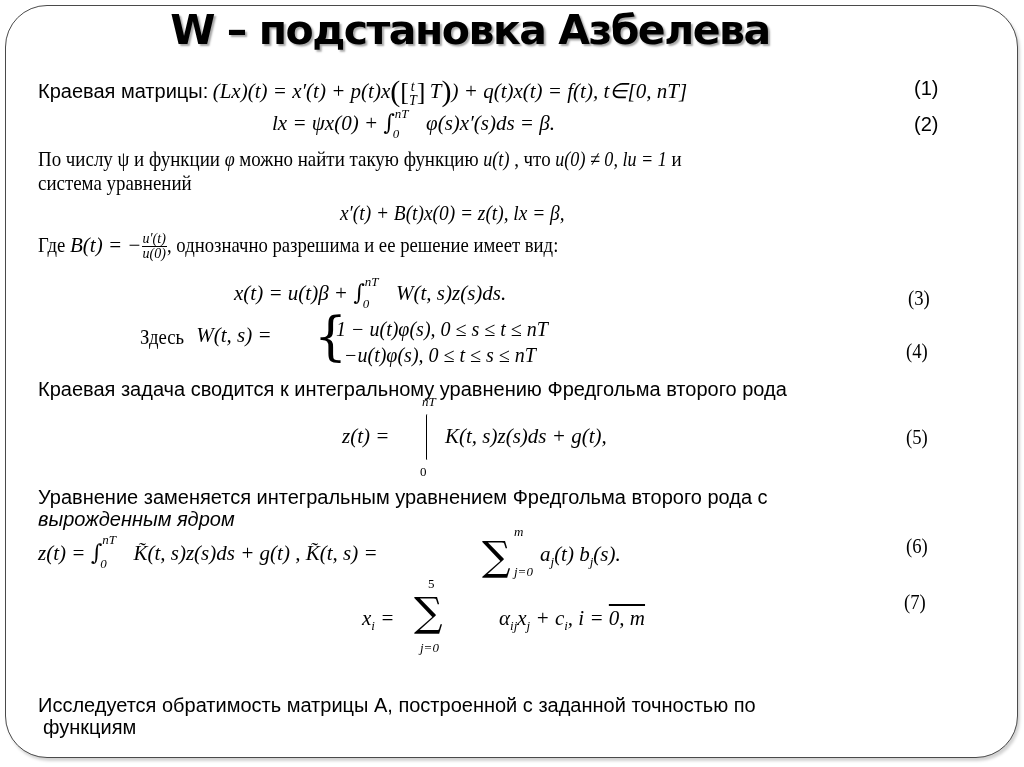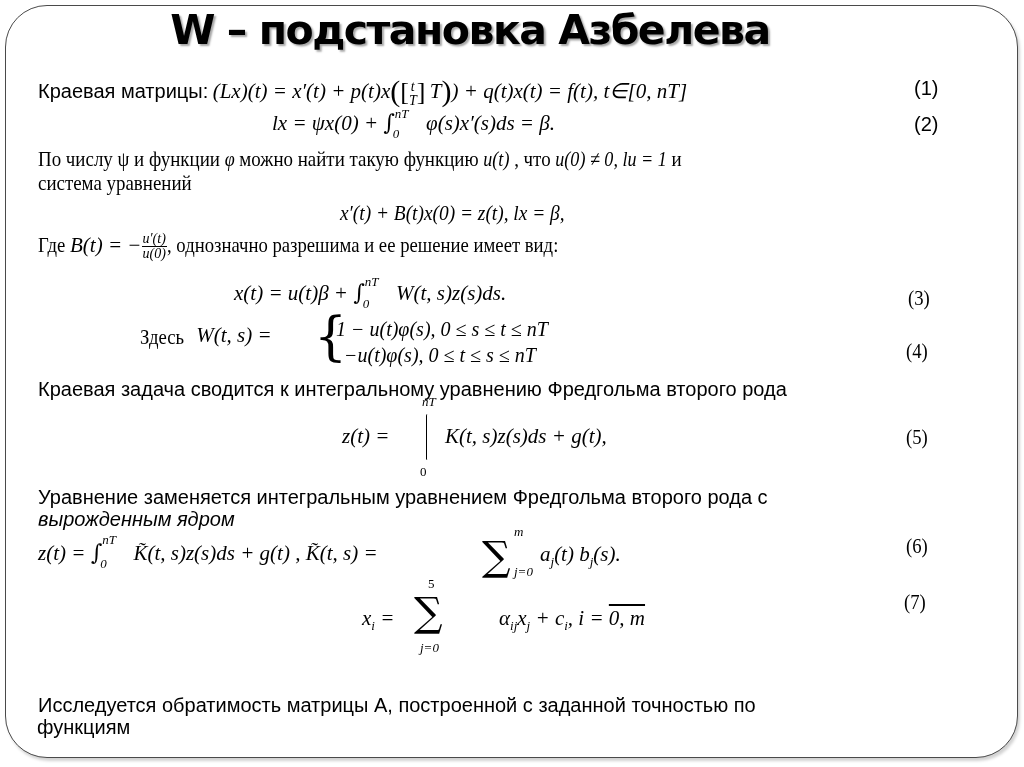--- a/index.html
+++ b/index.html
@@ -97,13 +97,13 @@
 <div class="abs" style="left:362px; top:578px; width:300px; height:84px;">
   <span class="m abs" style="left:0; top:28px; font-size:21px;"><span>x</span><sub>i</sub><span> =</span></span>
   <span class="limits" style="left:66px; top:-2px; font-style:normal;">5</span>
   <span class="bigsum abs" style="left:52px; top:14px;">∑</span>
   <span class="limits" style="left:58px; top:62px;">j=0</span>
   <span class="m abs" style="left:94px; top:28px; font-size:21px;margin-left:43px;"><span>α</span><sub>ij</sub><span>x</span><sub>j</sub><span> + c</span><sub>i</sub><span>, i = </span><span class="overline">0, m</span></span>
 </div>
 <div class="abs numserif" style="left:902px; top:589px;">(7)</div>
 
 <div class="abs sans" style="left:38px; top:694px;">Исследуется обратимость матрицы А, построенной с заданной точностью по</div>
-<div class="abs sans" style="left:37px; top:716px;text-align:right;">функциям</div>
+<div class="abs sans" style="left:43px; top:716px;text-align:right;">функциям</div>
 
 </body></html>

